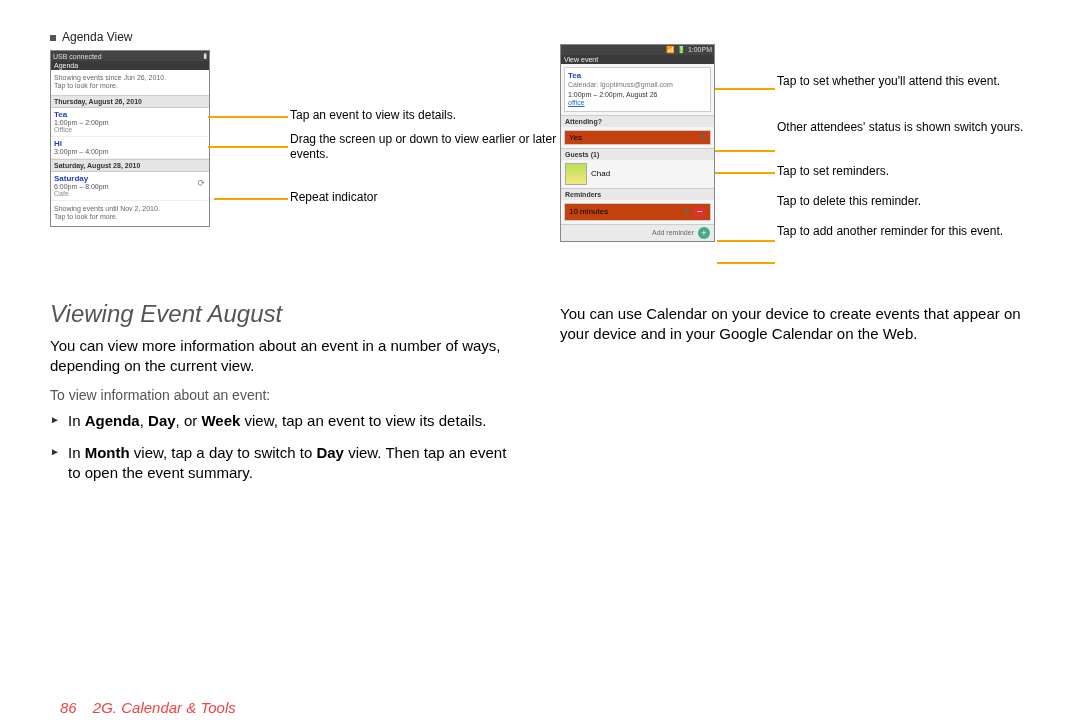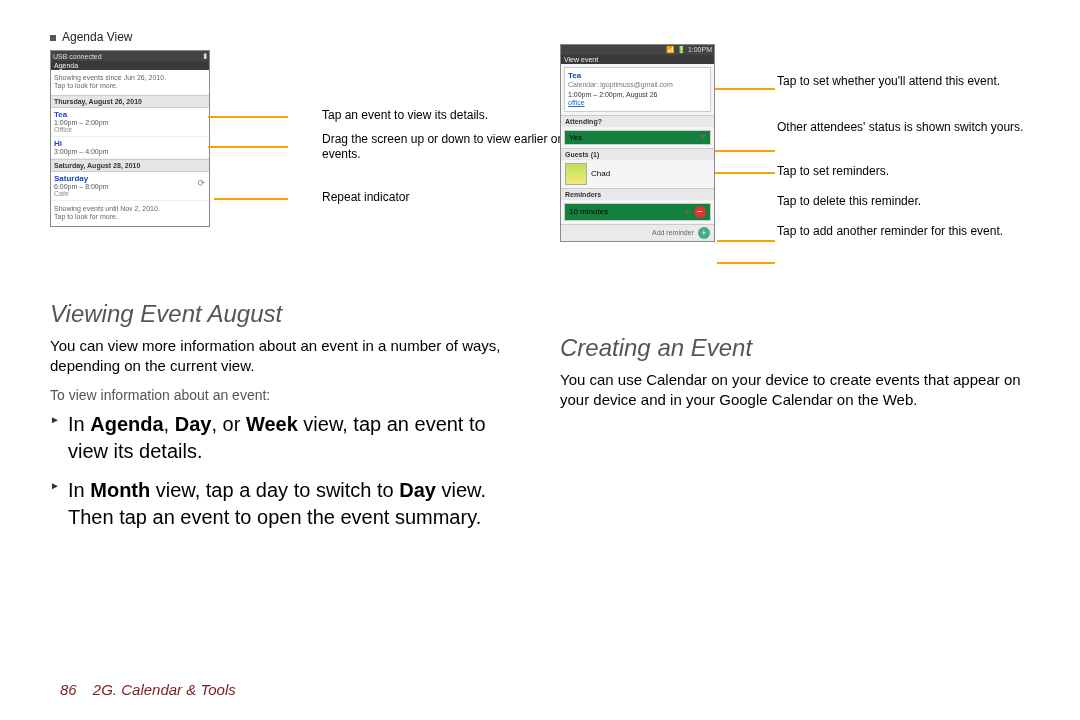--- a/index.html
+++ b/index.html
@@ -84,21 +84,20 @@
   .callouts {
     font-size: 12px;
     line-height: 1.25;
     flex: 1;
     position: relative;
   }
   .callout {
     position: absolute;
     left: 0;
     width: 280px;
-    margin-left: 32px;
   }
   .leader {
     position: absolute;
     height: 0;
     border-top: 2px solid #f7a400;
   }
   
   .phone2 {
     border: 1px solid #888;
     width: 155px;
@@ -125,21 +124,21 @@
   .p2-event-card .loc { color: #1a6fd1; text-decoration: underline;}
   .p2-sect {
     background: #e8e8e8;
     color:#333;
     font-size:7px;
     font-weight:bold;
     padding:2px 4px;
     border-top:1px solid #ccc;
   }
   .p2-row {
-    background:#15803d;
+    background:#c2410c;
     margin:3px;
     border:1px solid #ccc;
     padding:2px 4px;
     font-size:8px;
     display:flex;
     align-items:center;
     justify-content:space-between;
   }
   .p2-guest {
     display:flex; align-items:center; gap:4px;
@@ -186,40 +185,40 @@
   .subhead {
     font-size: 14px;
     color: #555;
     margin: 10px 0 8px 0;
   }
   .steps {
     list-style: none;
     padding-left: 18px;
   }
   .steps li {
-    font-size: 20px;
+    font-size: 15px;
     line-height: 1.35;
     margin-bottom: 12px;
     position: relative;
   }
   .steps li::before {
     content: "►";
     position: absolute;
     left: -18px;
     top: 2px;
     font-size: 10px;
     color: #333;
   }
   .footer {
     position: absolute;
-    bottom: 22px;
+    bottom: 4px;
     left: 60px;
     font-style: italic;
     font-size: 15px;
-    color: #7f1d1d;
+    color: #ef4444;
   }
   .footer .pn { margin-right: 12px; }
   
   .co2 { position:absolute; left:0; font-size:12px; width:300px; line-height:1.25;}
 </style>
 </head>
 <body>
 
 <div class="columns">
 
@@ -330,21 +329,20 @@
         <div class="co2" style="top:76px;left:54px;">Other attendees' status is shown switch yours.</div>
         <div class="leader" style="top:128px;left:-8px;width:60px;"></div>
         <div class="co2" style="top:120px;left:54px;">Tap to set reminders.</div>
         <div class="leader" style="top:196px;left:-6px;width:58px;"></div>
         <div class="co2" style="top:150px;left:54px;">Tap to delete this reminder.</div>
         <div class="leader" style="top:218px;left:-6px;width:58px;"></div>
         <div class="co2" style="top:180px;left:54px;">Tap to add another reminder for this event.</div>
       </div>
     </div>
 
-    <h2>Creating an Event</h2>
     <div class="para">You can use Calendar on your device to create events that appear on your device and in your Google Calendar on the Web.</div>
   </div>
 </div>
 
 <div class="footer">
   <span class="pn">86</span>
   <span>2G. Calendar &amp; Tools</span>
 </div>
 
 </body></html>

